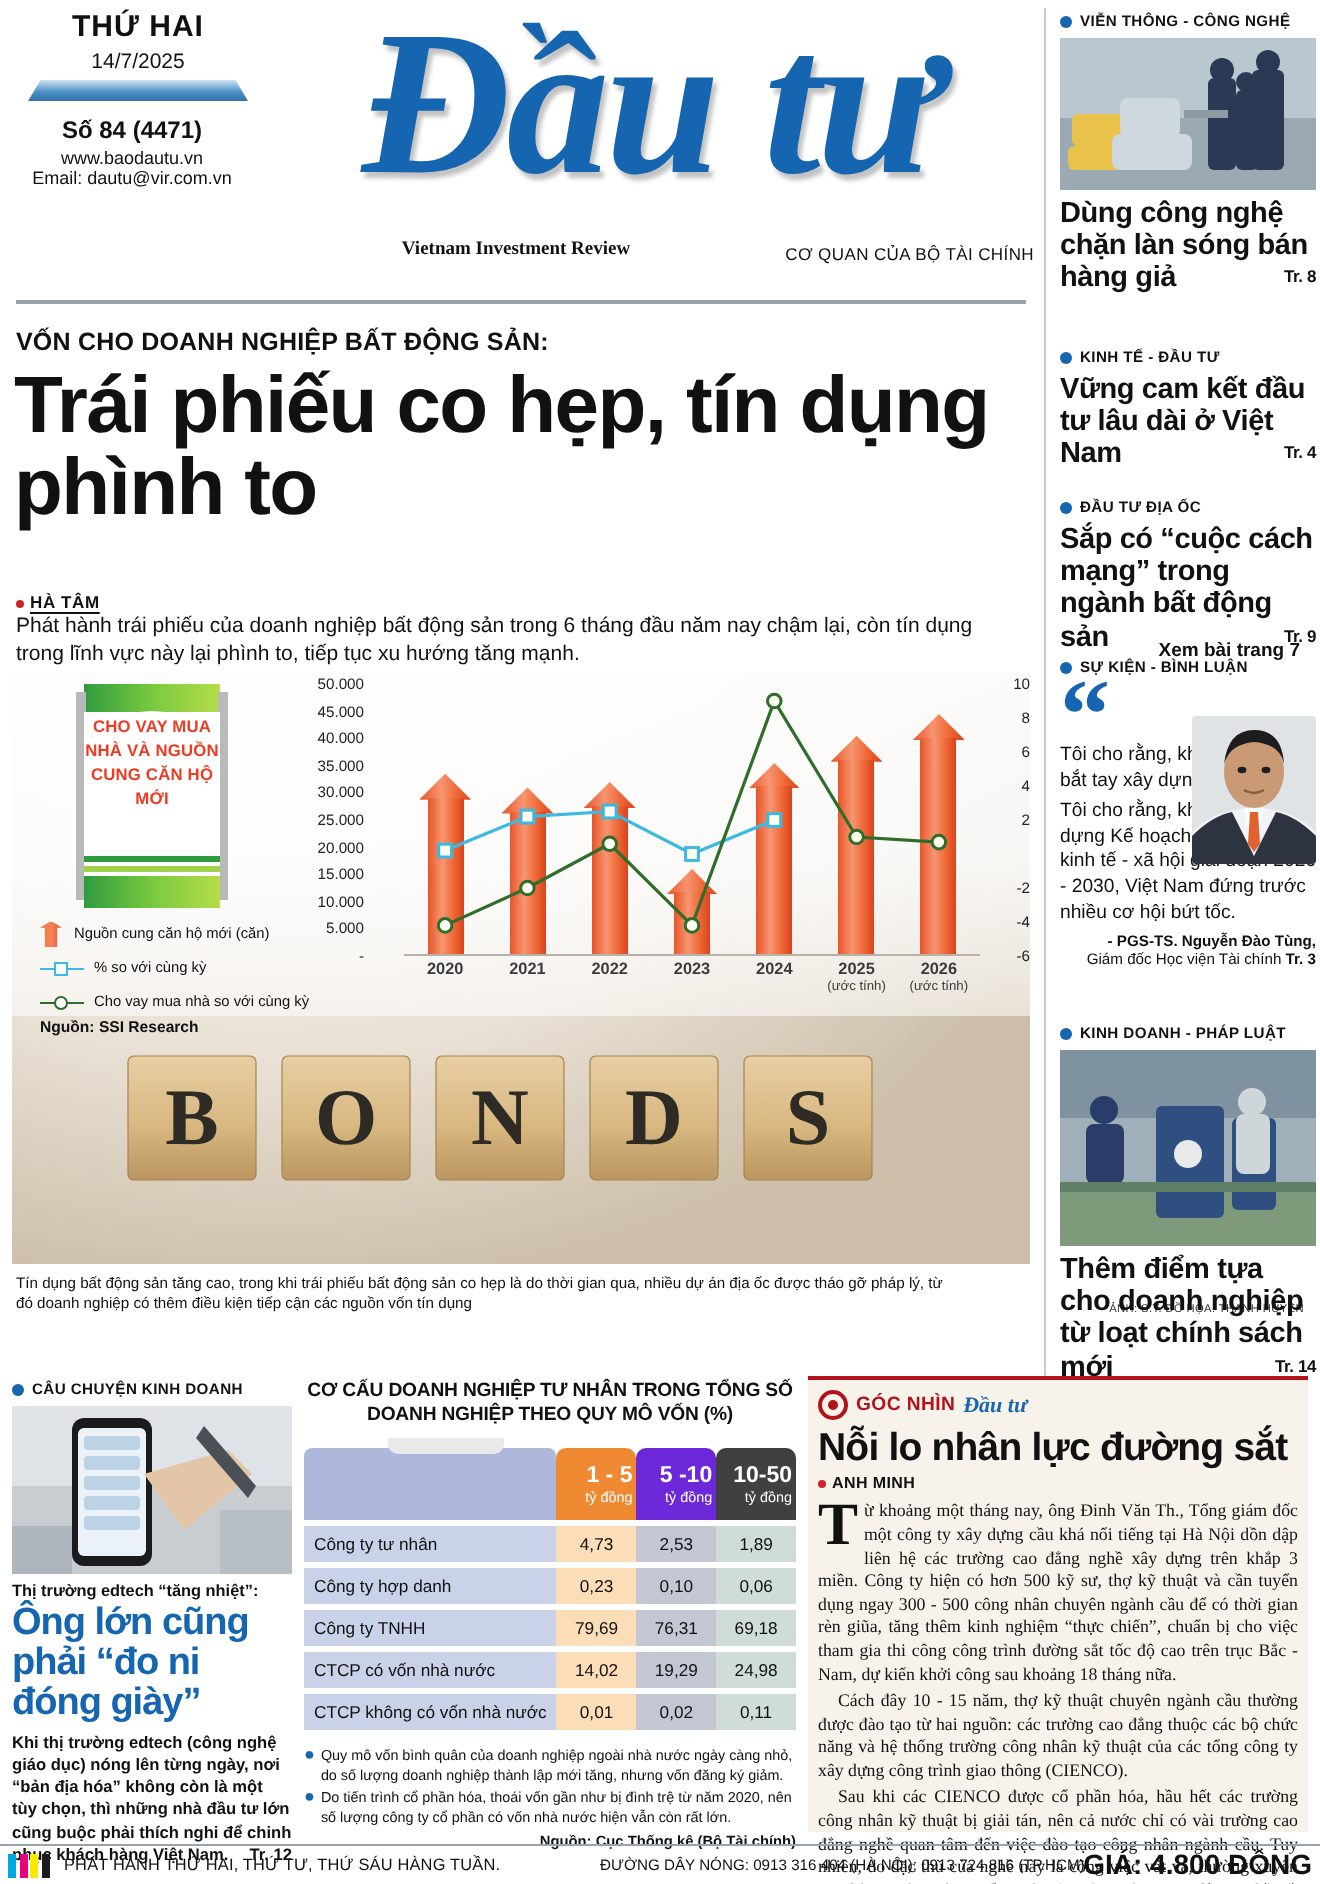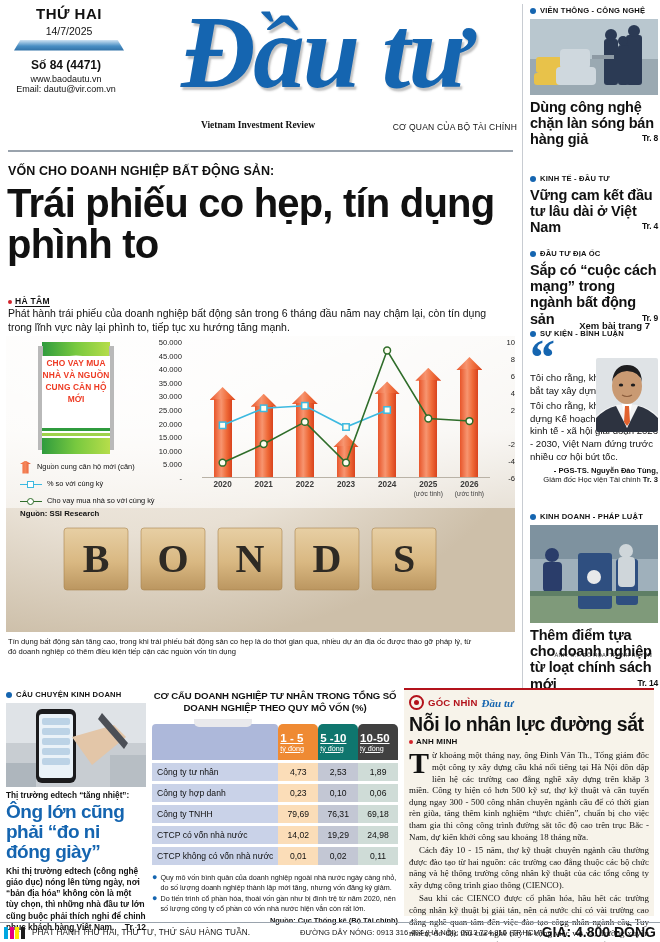--- a/index.html
+++ b/index.html
@@ -142,26 +142,26 @@
   .bltext .tr{float:right;}
 
   
   .tablewrap{position:absolute;left:152px;top:690px;width:246px;}
   .ttitle{font-size:9.6px;font-weight:bold;text-align:center;line-height:1.25;letter-spacing:-.1px;}
   .tbl{margin-top:7px;width:246px;border-collapse:separate;border-spacing:0 3px;font-size:8.6px;}
   .tbl th.hblank{width:114px;background:#adb8da;border-radius:4px 4px 0 0;height:34px;
     position:relative;}
   .tbl th.hblank:after{content:"";position:absolute;left:42px;top:-5px;width:58px;height:8px;
     background:#e9e9ec;border-radius:0 0 5px 5px;}
-  .tbl th.h1,.tbl th.h2,.tbl th.h3{height:34px;width:44px;color:#fff;text-align:left;
-    border-radius:5px 5px 0 0;line-height:1.05;padding:0 2px;text-decoration:underline;}
+  .tbl th.h1,.tbl th.h2,.tbl th.h3{height:34px;width:44px;color:#fff;text-align:right;
+    border-radius:5px 5px 0 0;line-height:1.05;padding:0 2px;}
   .tbl th .big{font-size:11.5px;font-weight:bold;display:block;}
   .tbl th .sm{font-size:7.2px;font-weight:normal;display:block;margin-top:1px;}
   .tbl th.h1{background:#ef8a33;}
-  .tbl th.h2{background:#0f766e;}
+  .tbl th.h2{background:#6d28d9;}
   .tbl th.h3{background:#404040;}
   .tbl td.rl{background:#c9d2e8;padding:4px 5px;font-size:8.6px;white-space:nowrap;}
   .tbl td.c1{background:#fbddb8;text-align:center;}
   .tbl td.c2{background:#c3c7d4;text-align:center;}
   .tbl td.c3{background:#cfdcd7;text-align:center;}
   .notes{margin-top:5px;font-size:7.2px;line-height:1.35;}
   .notes .nrow{display:flex;margin-bottom:2px;}
   .notes .nb{color:#1565b0;margin-right:3px;line-height:1;font-size:9px;}
   .tsrc{font-size:7.4px;font-weight:bold;text-align:right;margin-top:2px;}
 

